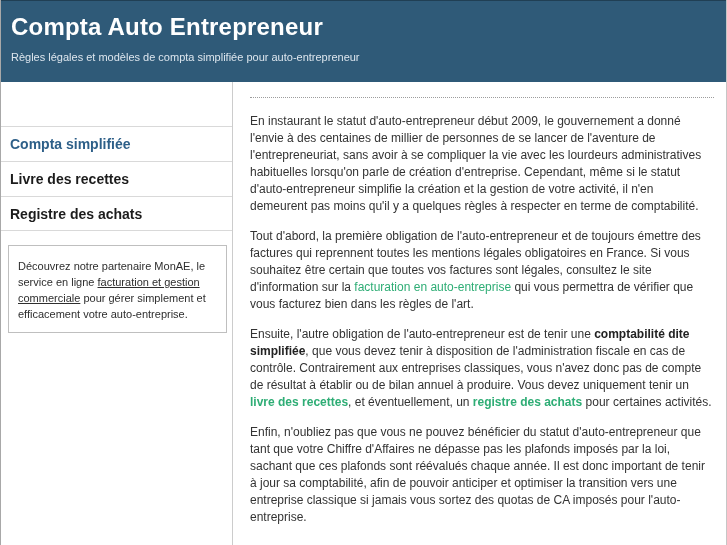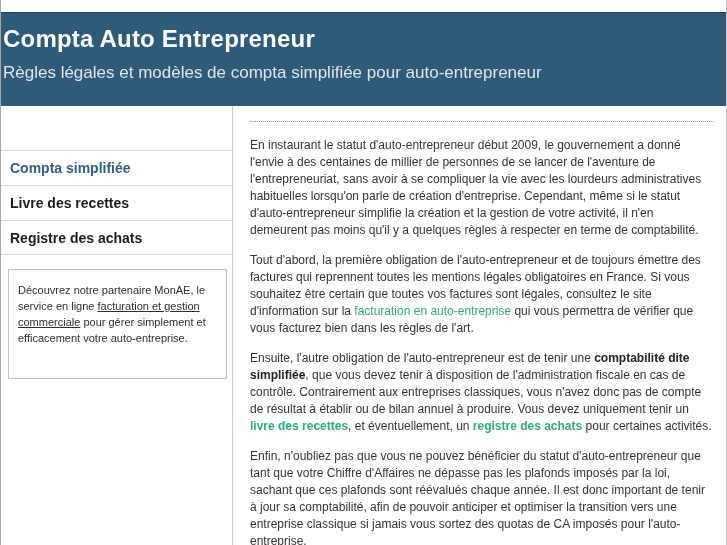--- a/index.html
+++ b/index.html
@@ -22,37 +22,36 @@
     overflow:hidden;
   }
   .page{
     width:727px;height:545px;
     border-left:1px solid #a8a8a8;
     border-right:1px solid #c6c6c6;
     overflow:hidden;
   }
   
   .site-header{
-    height:94px;
+    height:82px;
     background:var(--header-bg);
     border-top:1px solid #203f54;
-    padding:12px 0 0 2px;
-    margin-top:12px;
+    padding:12px 0 0 10px;
   }
   .site-title{
     margin:0;
     font-size:24px;
     font-weight:bold;
     color:var(--header-text);
     letter-spacing:0.2px;
     cursor:pointer;
   }
   .site-subtitle{
     margin:10px 0 0 0;
-    font-size:17px;
+    font-size:11px;
     color:var(--subtitle-text);
   }
   
   .content-row{
     display:flex;
     height:469px;
   }
   .sidebar{
     width:232px;
     flex:0 0 232px;
@@ -69,21 +68,21 @@
     font-weight:bold;
     color:var(--menu-text);
     text-decoration:none;
     cursor:pointer;
   }
   .menu-item:last-child{border-bottom:1px solid var(--separator);}
   .menu-item.active{color:var(--active-item);}
   .partner-box{
     margin:14px 5px 0 7px;
     border:1px solid #bfbfbf;
-    padding:12px 9px 32px 9px;
+    padding:12px 9px 10px 9px;
     font-size:11px;
     line-height:16px;
     color:#2e2e2e;
   }
   .partner-box a{
     color:#2e2e2e;
     text-decoration:underline;
     cursor:pointer;
   }
   

